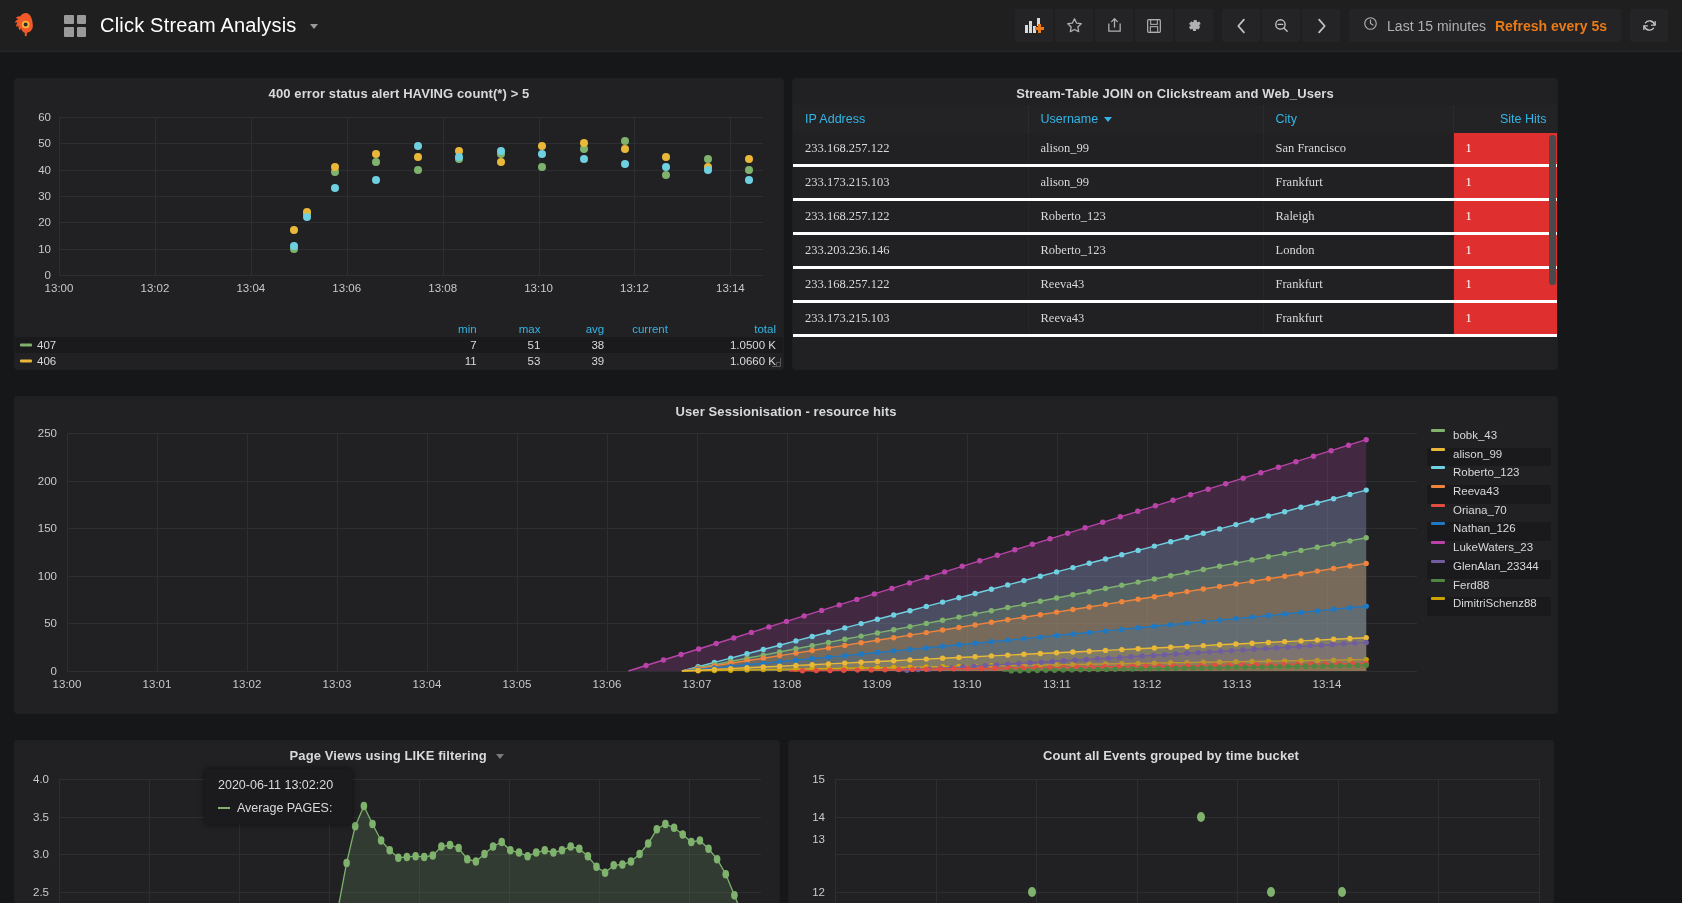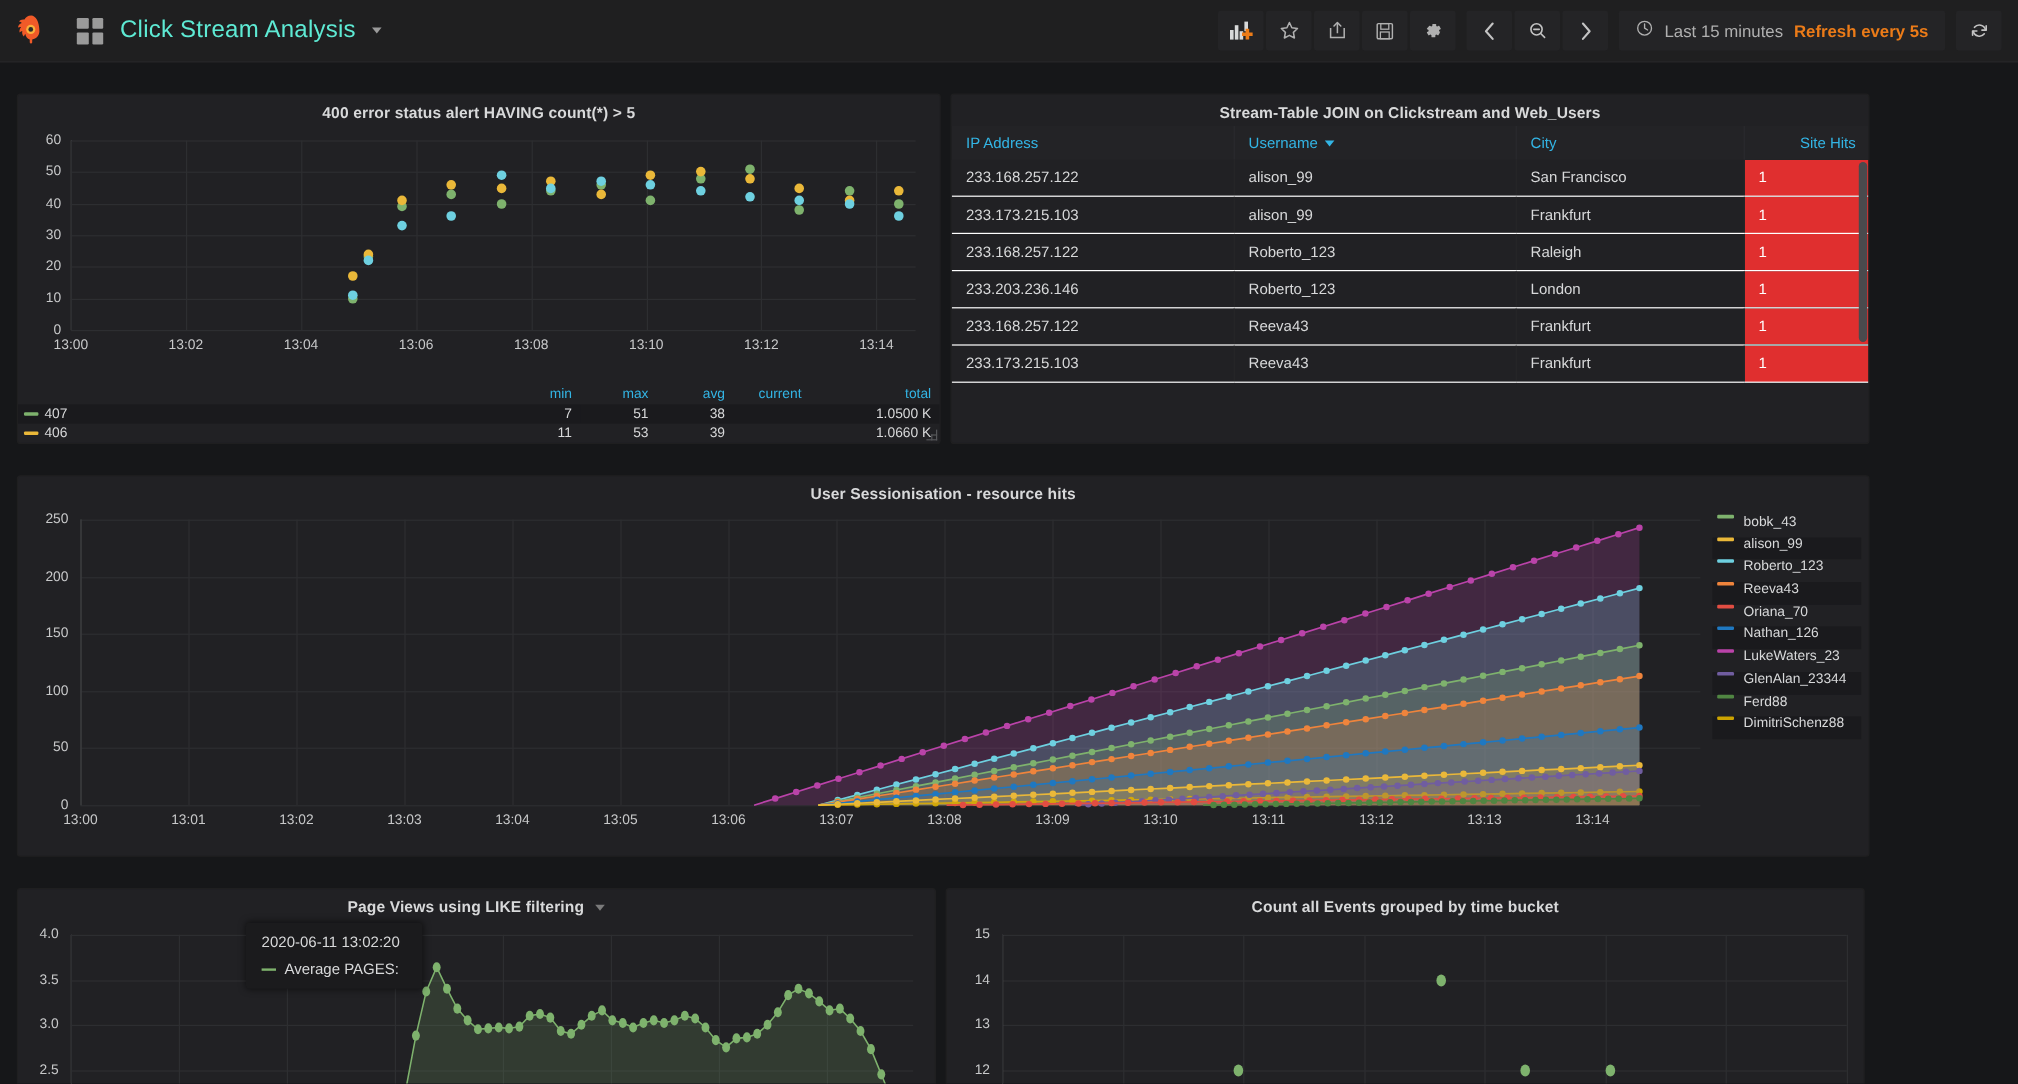--- a/index.html
+++ b/index.html
@@ -25,21 +25,21 @@
     flex: 0 0 52px;
   }
   .brand-logo svg { display:block; }
   .dash-icon {
     width: 22px; height: 22px;
     display: grid; grid-template-columns: 1fr 1fr; grid-template-rows: 1fr 1fr;
     gap: 3px; margin-left: 12px; flex: 0 0 22px;
   }
   .dash-icon i { background: #9a9a9a; border-radius: 1px; display:block; }
   .dash-title {
-    font-size: 20px; color: #5eead4; margin-left: 14px;
+    font-size: 20px; color: #ffffff; margin-left: 14px;
     letter-spacing: .2px; white-space: nowrap;
   }
   .caret-down {
     display: inline-block; width: 0; height: 0;
     border-left: 4px solid transparent; border-right: 4px solid transparent;
     border-top: 5px solid #9a9a9a; margin-left: 8px; vertical-align: middle;
   }
   .nav-right {
     margin-left: auto; display: flex; align-items: center;
     padding-right: 14px; gap: 0;
@@ -118,22 +118,22 @@
   .gtable { width: 100%; border-collapse: collapse; font-size: 12.5px; table-layout: fixed; }
   .gtable th {
     text-align: left; color: #33b5e5; font-weight: normal;
     background: #232326; padding: 7px 12px; font-size: 12.5px;
     border-right: 1px solid #2b2b2e;
     cursor: pointer;
   }
   .gtable th.right { text-align: right; }
   .gtable td {
     padding: 8px 12px; color: #d8d9da;
-    border-bottom: 1px solid #ffffff; border-right: 1px solid #272729;
-    white-space: nowrap; overflow: hidden;
+    border-bottom: 3px solid #ffffff; border-right: 1px solid #272729;
+    white-space: nowrap; overflow: hidden; font-family: Liberation Serif, serif;
   }
   .gtable td.hits {
     background: #e02f2f; color: #fff; border-right: none;
     text-align: left; padding-left: 12px;
   }
   .tbl-scrollbar {
     position: absolute; right: 1px; top: 30px; width: 7px; height: 150px;
     background: #4a4a4d; border-radius: 4px;
   }
   .resize-grip {
@@ -1082,21 +1082,21 @@
     </div>
 
     <div class="panel" id="panel-events">
       <div class="panel-title">Count all Events grouped by time bucket</div>
       <div class="chart" id="chart-events">
           <div class="gridline-h" style="left:46px;top:162px;width:704px"></div>
           <div class="axis-label y-lab" style="left:0;top:162px;width:36px">11</div>
           <div class="gridline-h" style="left:46px;top:124.5px;width:704px"></div>
           <div class="axis-label y-lab" style="left:0;top:124.5px;width:36px">12</div>
           <div class="gridline-h" style="left:46px;top:87px;width:704px"></div>
-          <div class="axis-label y-lab" style="left:0;top:87px;width:36px">13</div>
+          <div class="axis-label y-lab" style="left:0;top:72px;width:36px">13</div>
           <div class="gridline-h" style="left:46px;top:49.5px;width:704px"></div>
           <div class="axis-label y-lab" style="left:0;top:49.5px;width:36px">14</div>
           <div class="gridline-h" style="left:46px;top:12px;width:704px"></div>
           <div class="axis-label y-lab" style="left:0;top:12px;width:36px">15</div>
           <div class="axis-line" style="left:46px;top:12px;width:1px;height:150px"></div>
           <div class="gridline-v" style="left:46px;top:12px;height:150px"></div>
           <div class="gridline-v" style="left:146.57142857142856px;top:12px;height:150px"></div>
           <div class="gridline-v" style="left:247.14285714285714px;top:12px;height:150px"></div>
           <div class="gridline-v" style="left:347.7142857142857px;top:12px;height:150px"></div>
           <div class="gridline-v" style="left:448.2857142857143px;top:12px;height:150px"></div>

